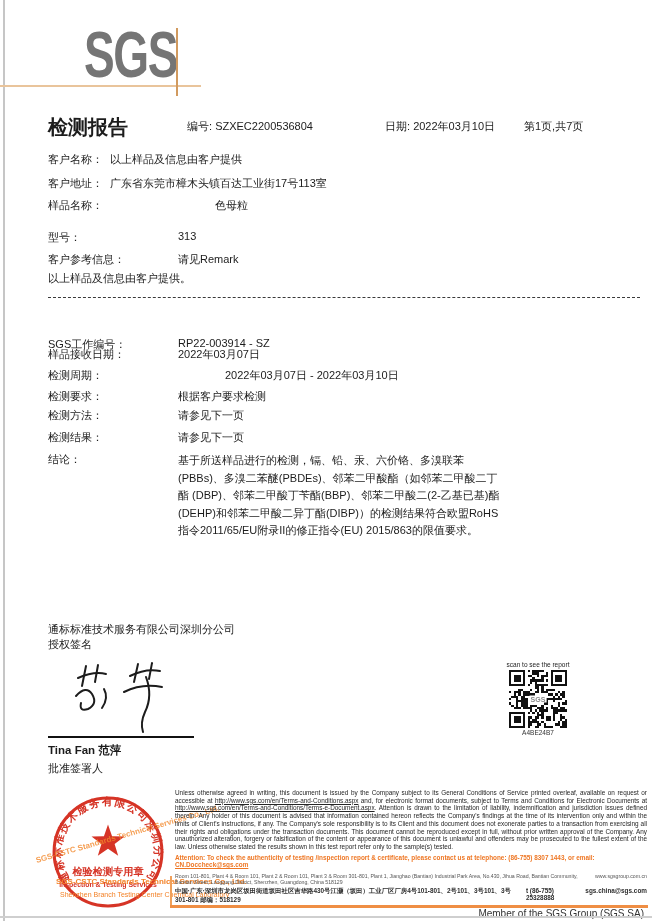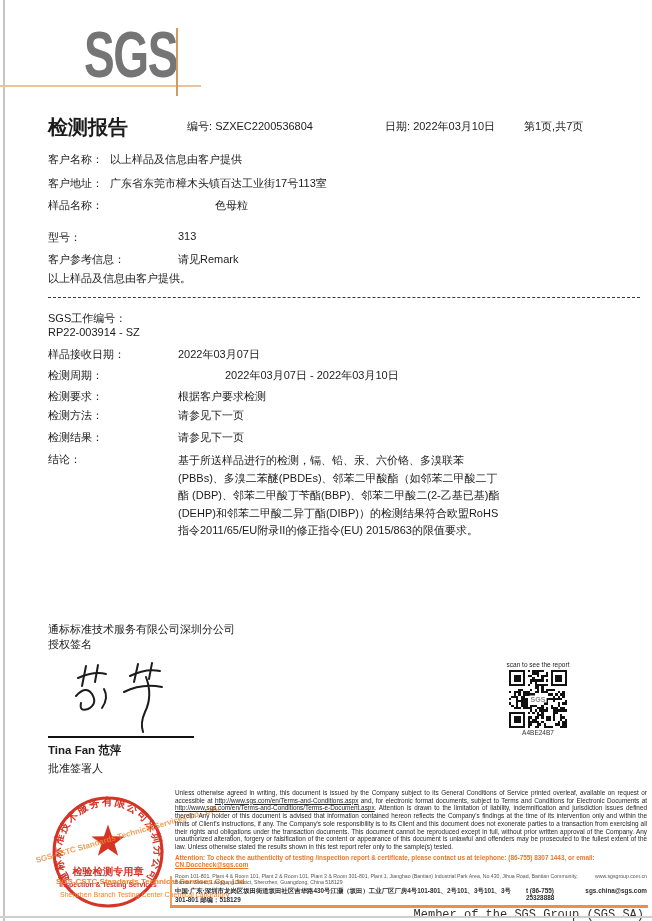--- a/index.html
+++ b/index.html
@@ -53,21 +53,21 @@
   .disclaimer{font-size:6.4px;line-height:7.7px;text-align:justify;color:#262626;}
   .disclaimer .lnk{text-decoration:underline;color:#262626;}
   .attention{margin-top:3px;font-size:6.4px;line-height:7.7px;font-weight:700;color:#ee7623;}
   .attention .lnk{text-decoration:underline;color:#ee7623;}
   .addr1{margin-top:4px;font-size:5.2px;color:#555;display:flex;gap:6px;}
   .addr1 .grow{flex:1 1 auto;}
   .addr2{margin-top:2px;font-size:6.4px;font-weight:700;color:#2e2e2e;display:flex;gap:10px;}
   .addr2 .grow{flex:1 1 auto;}
   .foot-vline{position:absolute;left:170px;top:876px;width:1.5px;height:30px;background:#f0a05a;}
   .foot-hline{position:absolute;left:170px;top:905px;right:4px;height:2.5px;background:#ef8e44;}
-  .member{position:absolute;right:8px;top:908px;font-size:12px;color:#333;font-family:Liberation Mono, monospace;}
+  .member{position:absolute;right:8px;top:908px;font-size:10px;color:#333;}
 </style>
 </head>
 <body>
 
 <div class="page">
   <div class="edge-left"></div>
 
   <div class="logo">SGS</div>
   <div class="logo-hline"></div>
   <div class="logo-vline"></div>
@@ -100,21 +100,21 @@
     <span class="lbl">型号：</span>
     <span class="val">313</span>
   </div>
   <div class="row w130" style="top:252px;">
     <span class="lbl">客户参考信息：</span>
     <span class="val">请见Remark</span>
   </div>
   <div class="note">以上样品及信息由客户提供。</div>
   <div class="dash"></div>
 
-  <div class="row w130" style="top:311px;flex-direction:column;">
+  <div class="row w130" style="top:337px;">
     <span class="lbl">SGS工作编号：</span>
     <span class="val">RP22-003914 - SZ</span>
   </div>
   <div class="row w130" style="top:347px;">
     <span class="lbl">样品接收日期：</span>
     <span class="val">2022年03月07日</span>
   </div>
   <div class="row w130" style="top:368px;gap:47px;">
     <span class="lbl">检测周期：</span>
     <span class="val">2022年03月07日 - 2022年03月10日</span>

